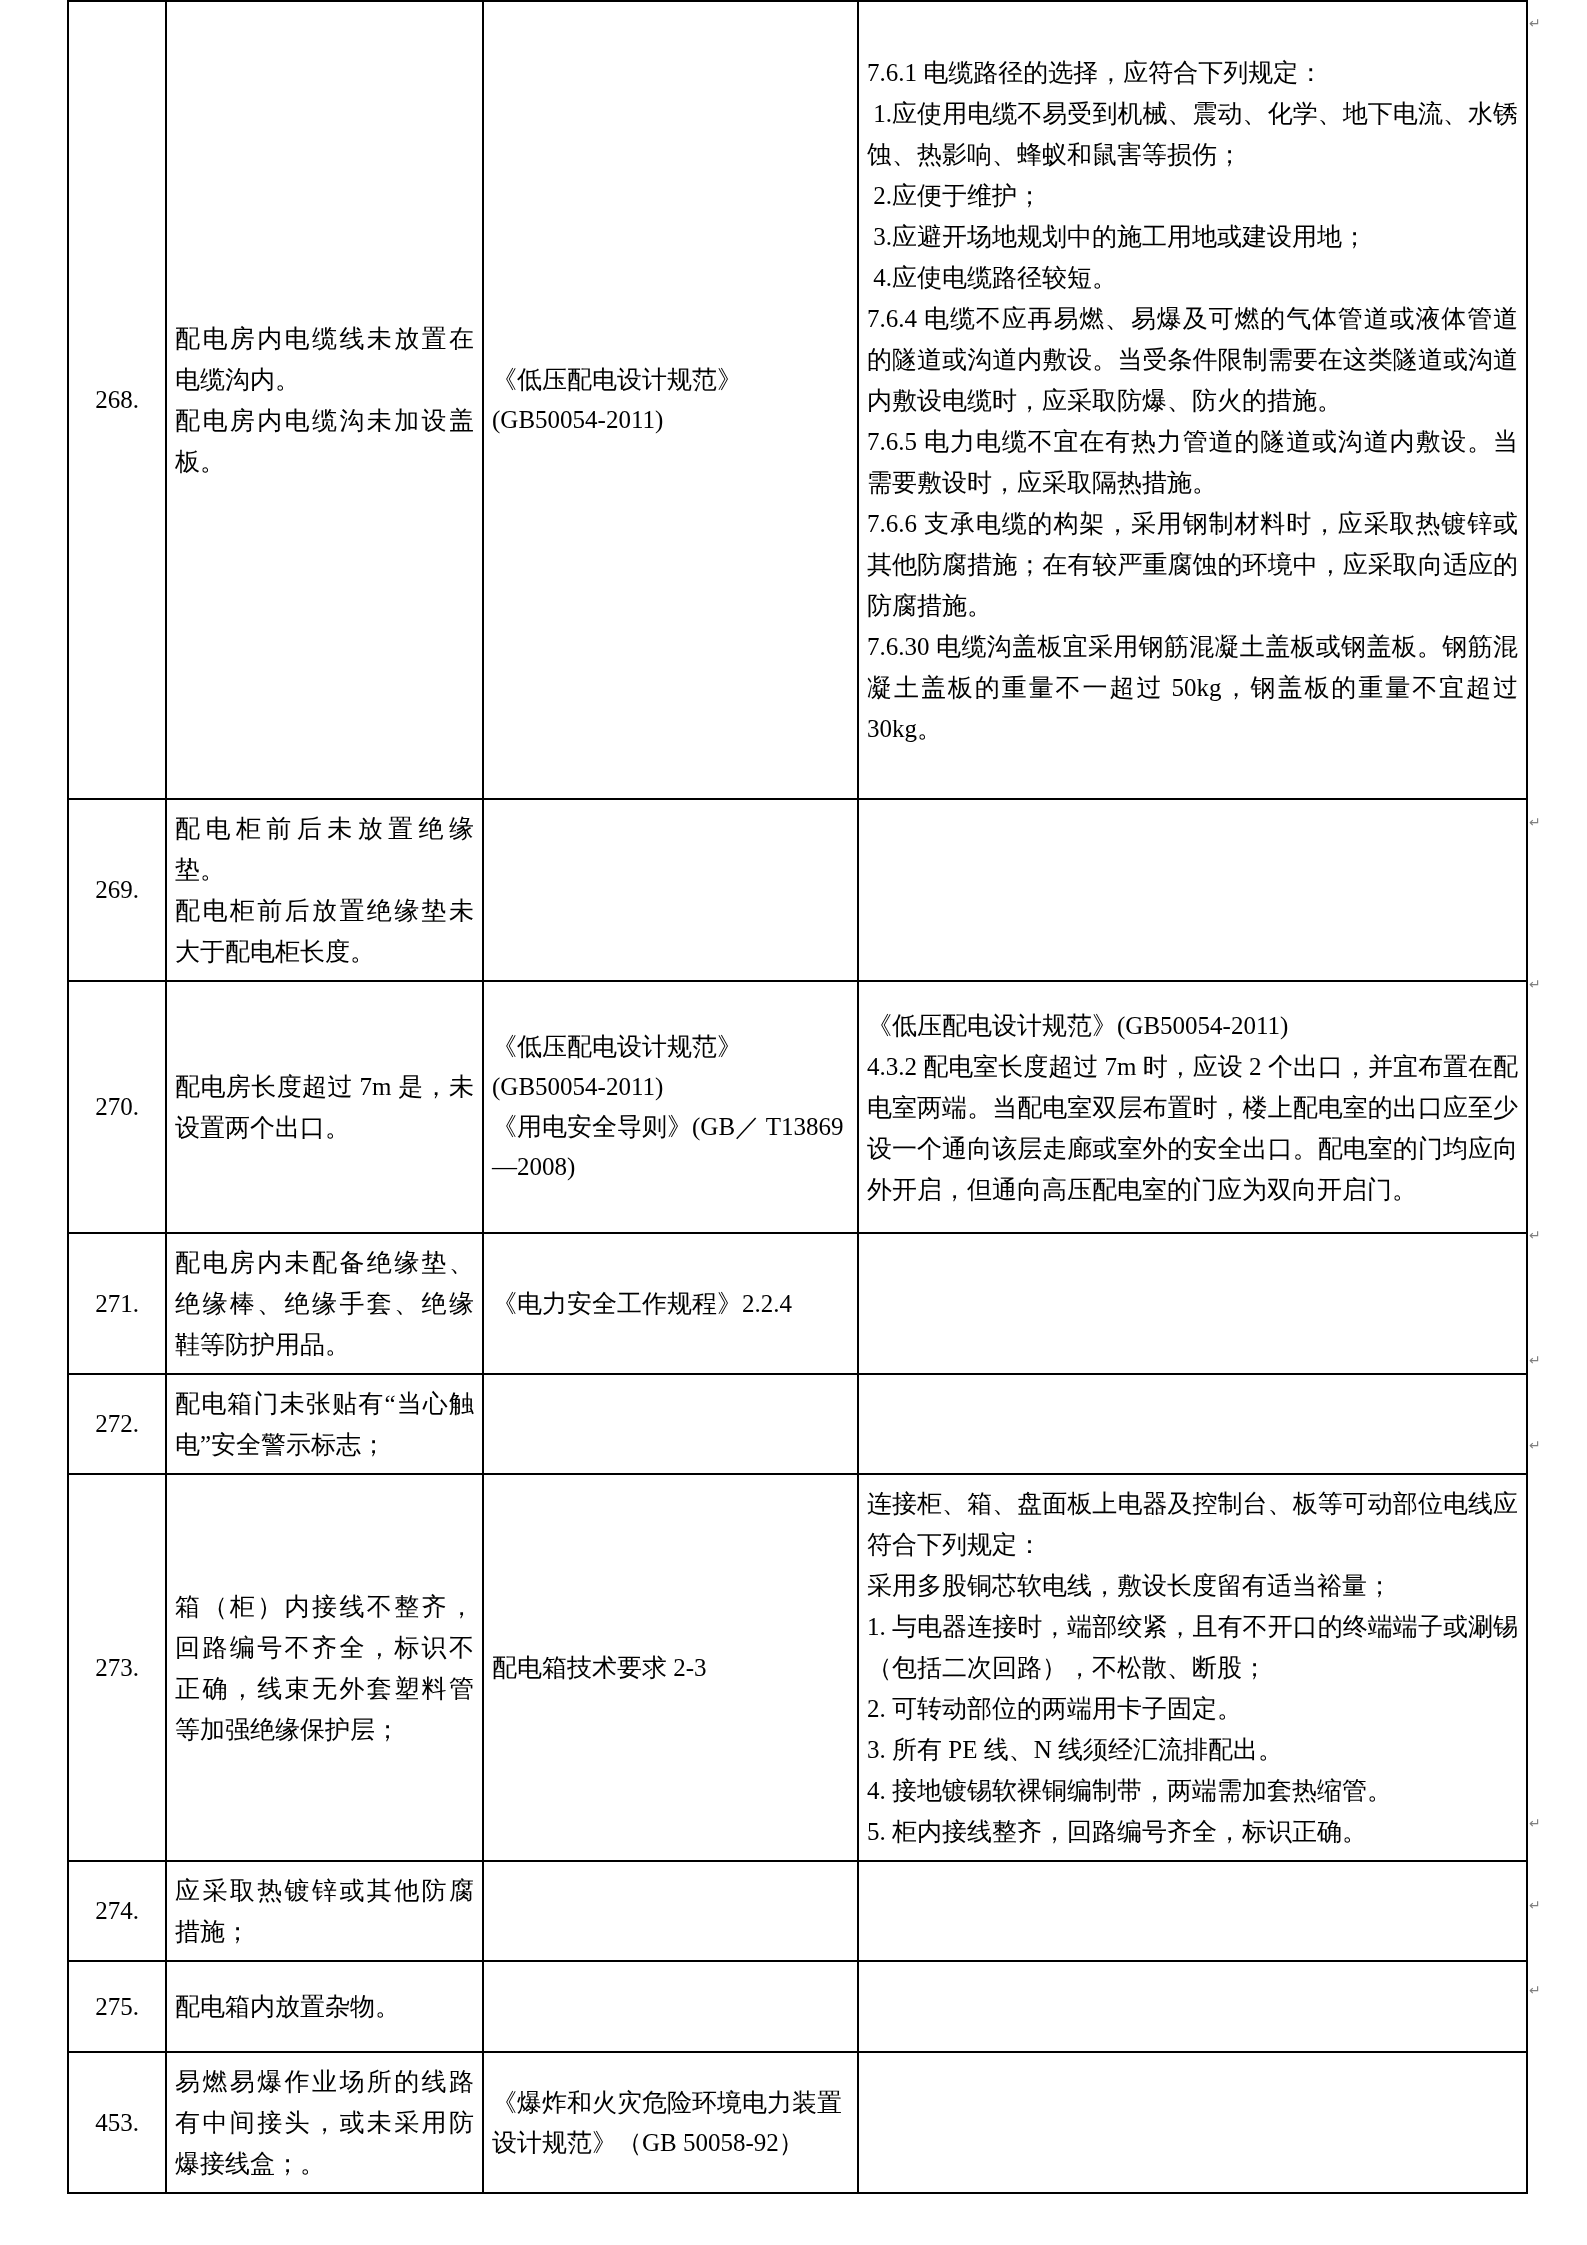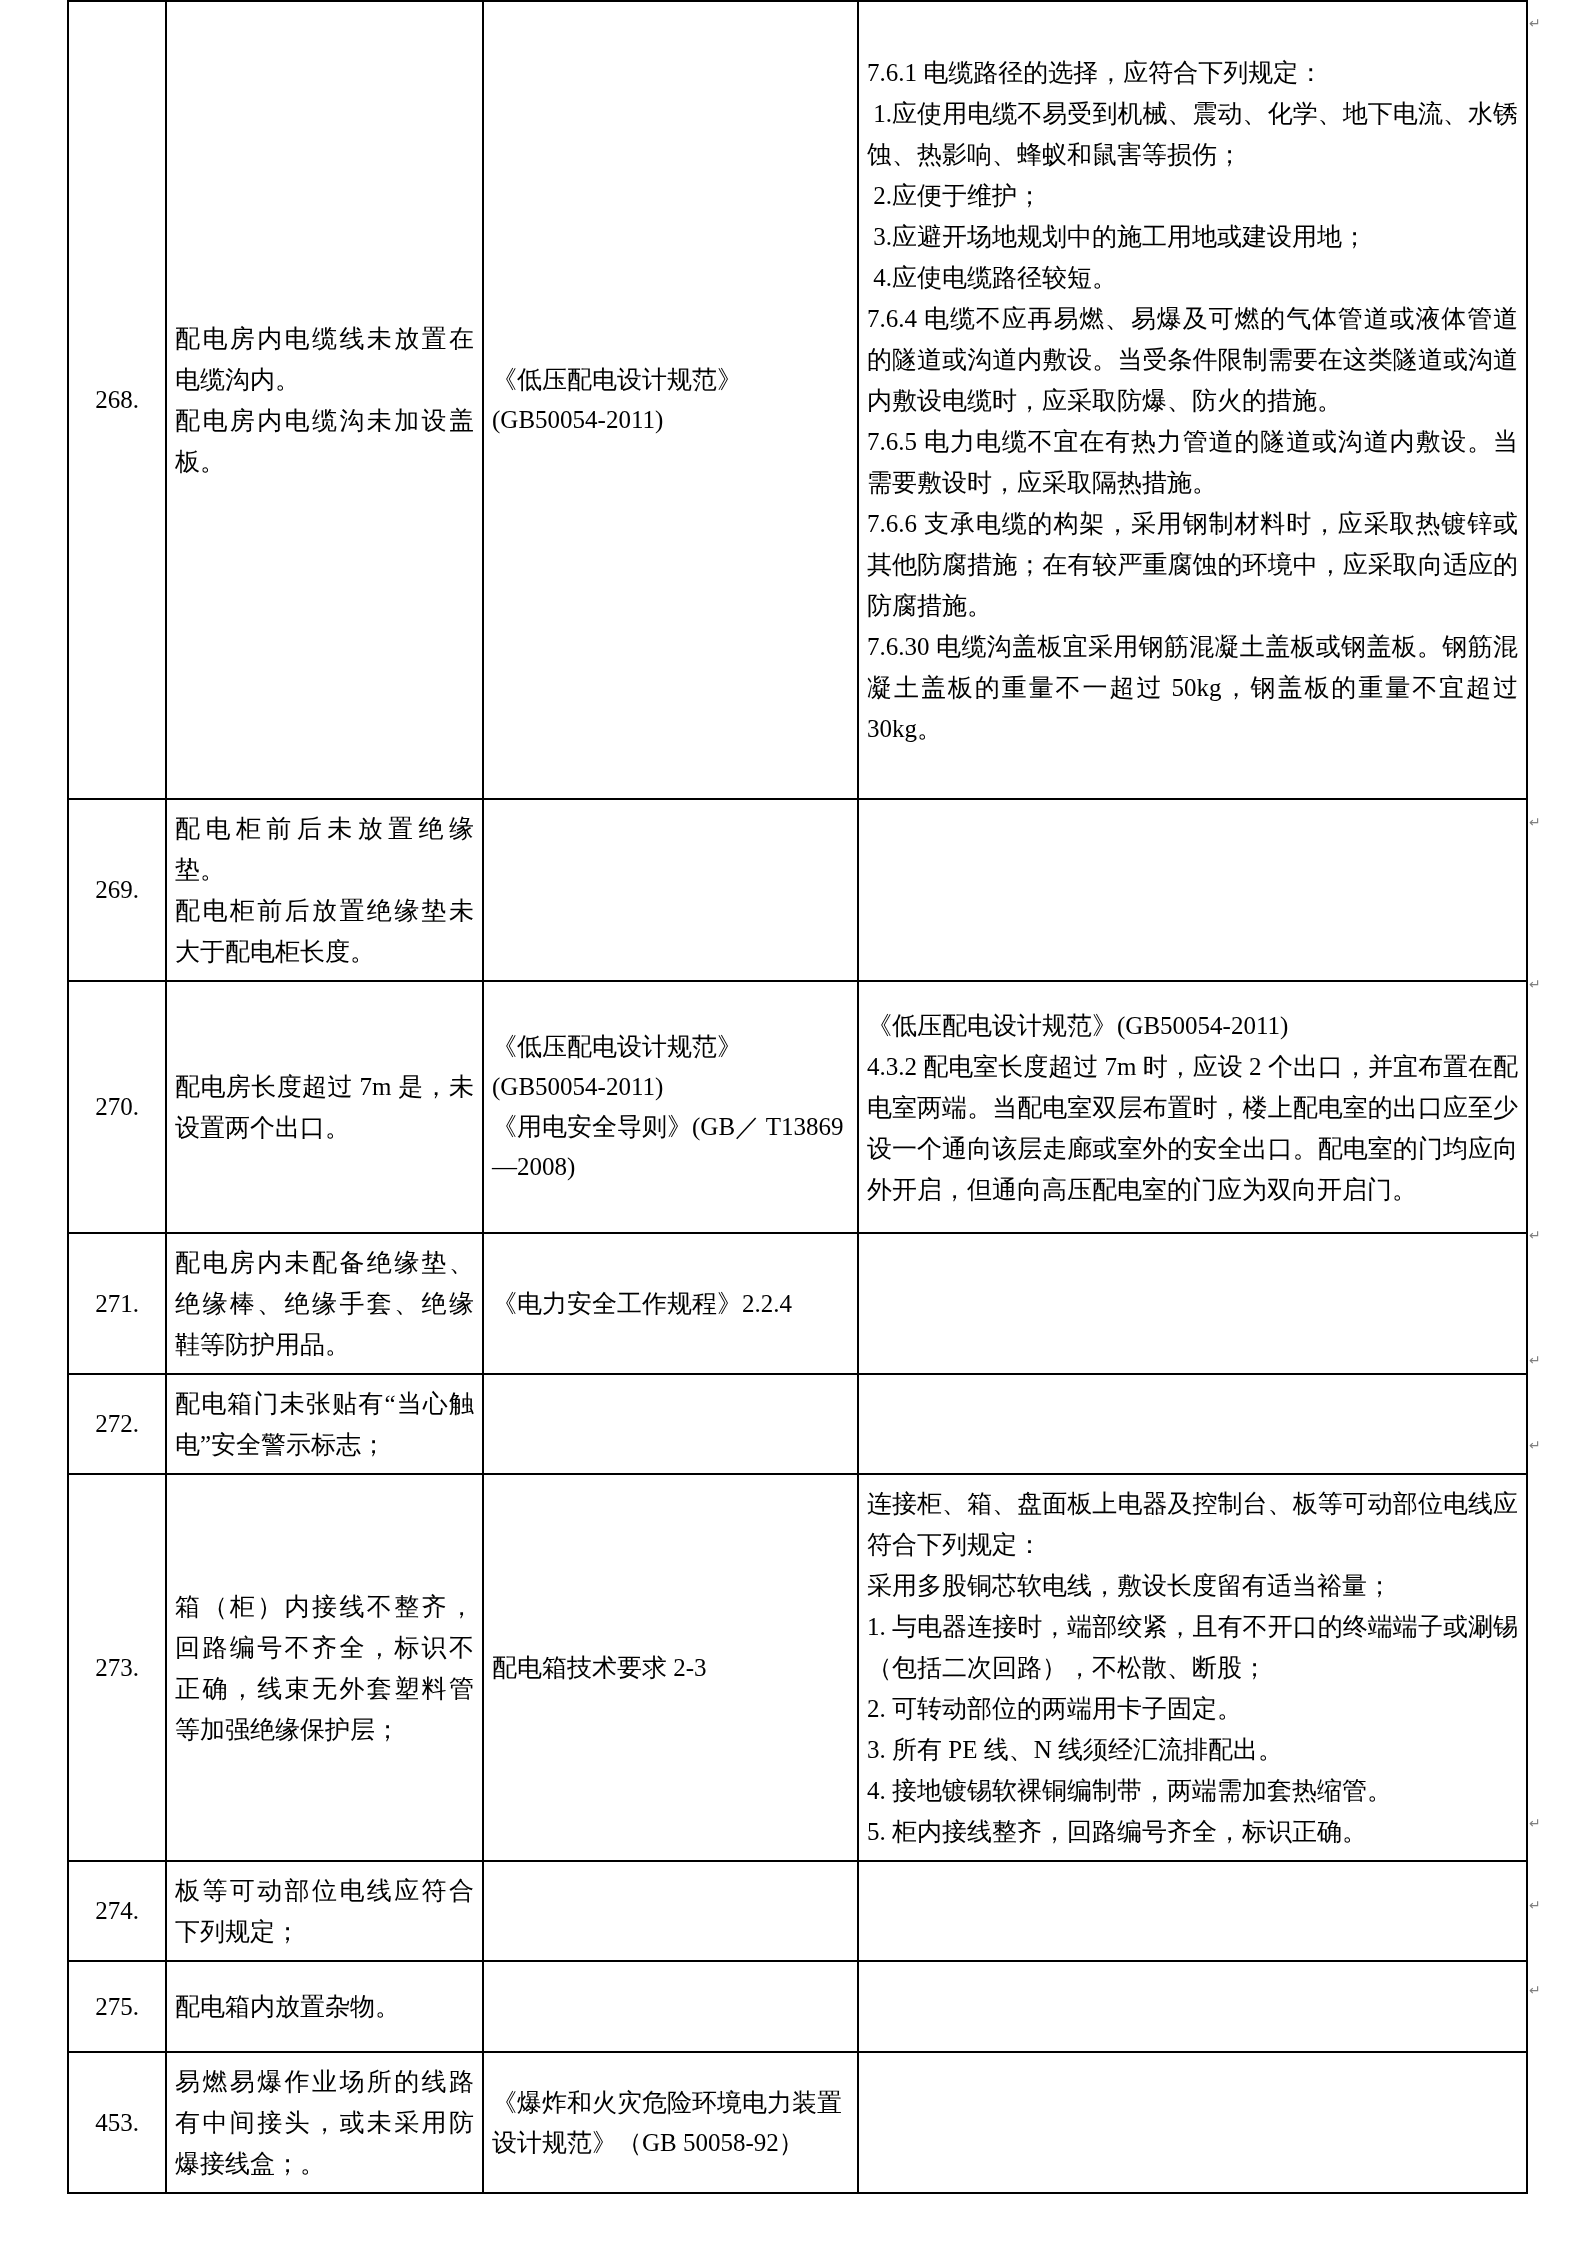--- a/index.html
+++ b/index.html
@@ -143,21 +143,21 @@
         <td class="detail">连接柜、箱、盘面板上电器及控制台、板等可动部位电线应符合下列规定：
 采用多股铜芯软电线，敷设长度留有适当裕量；
 1. 与电器连接时，端部绞紧，且有不开口的终端端子或涮锡（包括二次回路），不松散、断股；
 2. 可转动部位的两端用卡子固定。
 3. 所有 PE 线、N 线须经汇流排配出。
 4. 接地镀锡软裸铜编制带，两端需加套热缩管。
 5. 柜内接线整齐，回路编号齐全，标识正确。</td>
       </tr>
       <tr class="r6">
         <td class="num">274.</td>
-        <td class="issue">板等可动部位电线应符合下列规定；</td>
+        <td class="issue">应采取热镀锌或其他防腐措施；</td>
         <td class="basis"></td>
         <td class="detail"></td>
       </tr>
       <tr class="r7">
         <td class="num">275.</td>
         <td class="issue">配电箱内放置杂物。</td>
         <td class="basis"></td>
         <td class="detail"></td>
       </tr>
       <tr class="r8">

